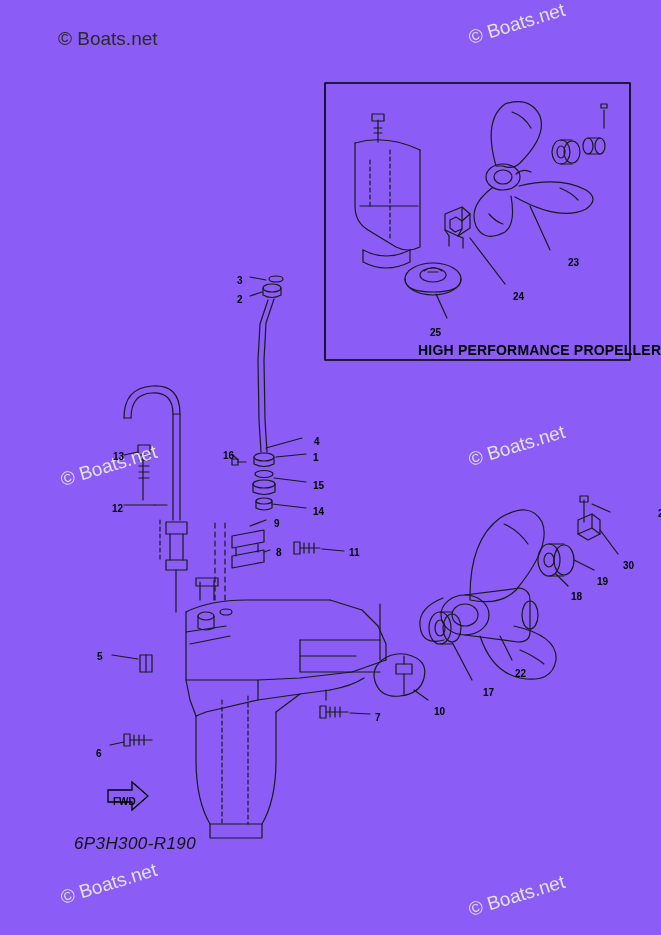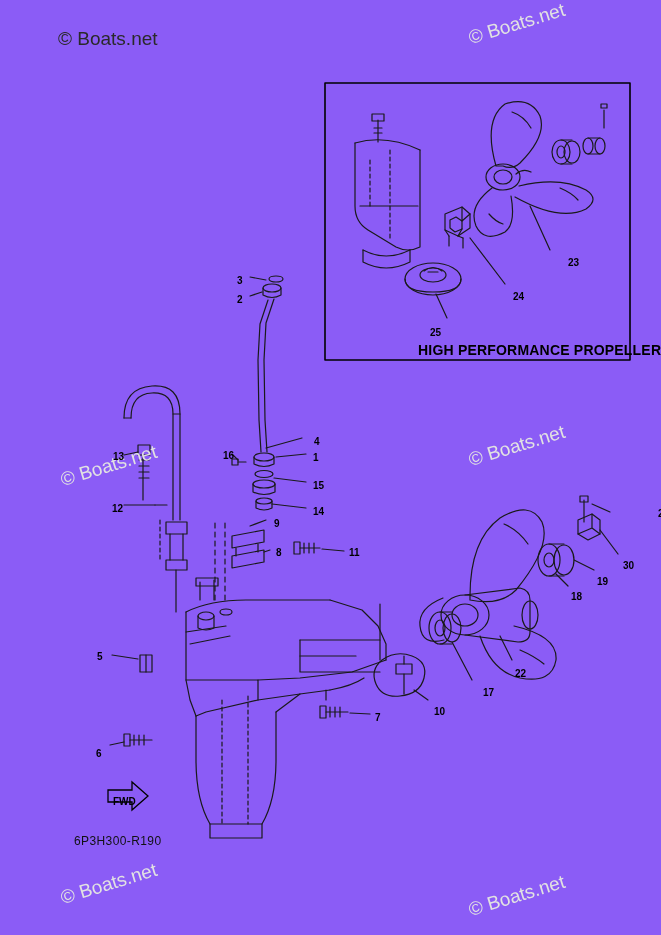--- a/index.html
+++ b/index.html
@@ -47,24 +47,25 @@
   .boxlabel {
     position: absolute;
     font-size: 14px;
     font-weight: bold;
     color: #000;
     letter-spacing: .2px;
     white-space: nowrap;
   }
   .partno {
     position: absolute;
-    font-size: 12px;
+    font-size: 17px;
     color: #111;
     letter-spacing: .4px;
     white-space: nowrap;
+    font-style: italic;
   }
   .fwd {
     position: absolute;
     font-size: 10px;
     font-weight: bold;
     color: #000;
   }
   svg { display: block; }
   #art {
     position: absolute;

